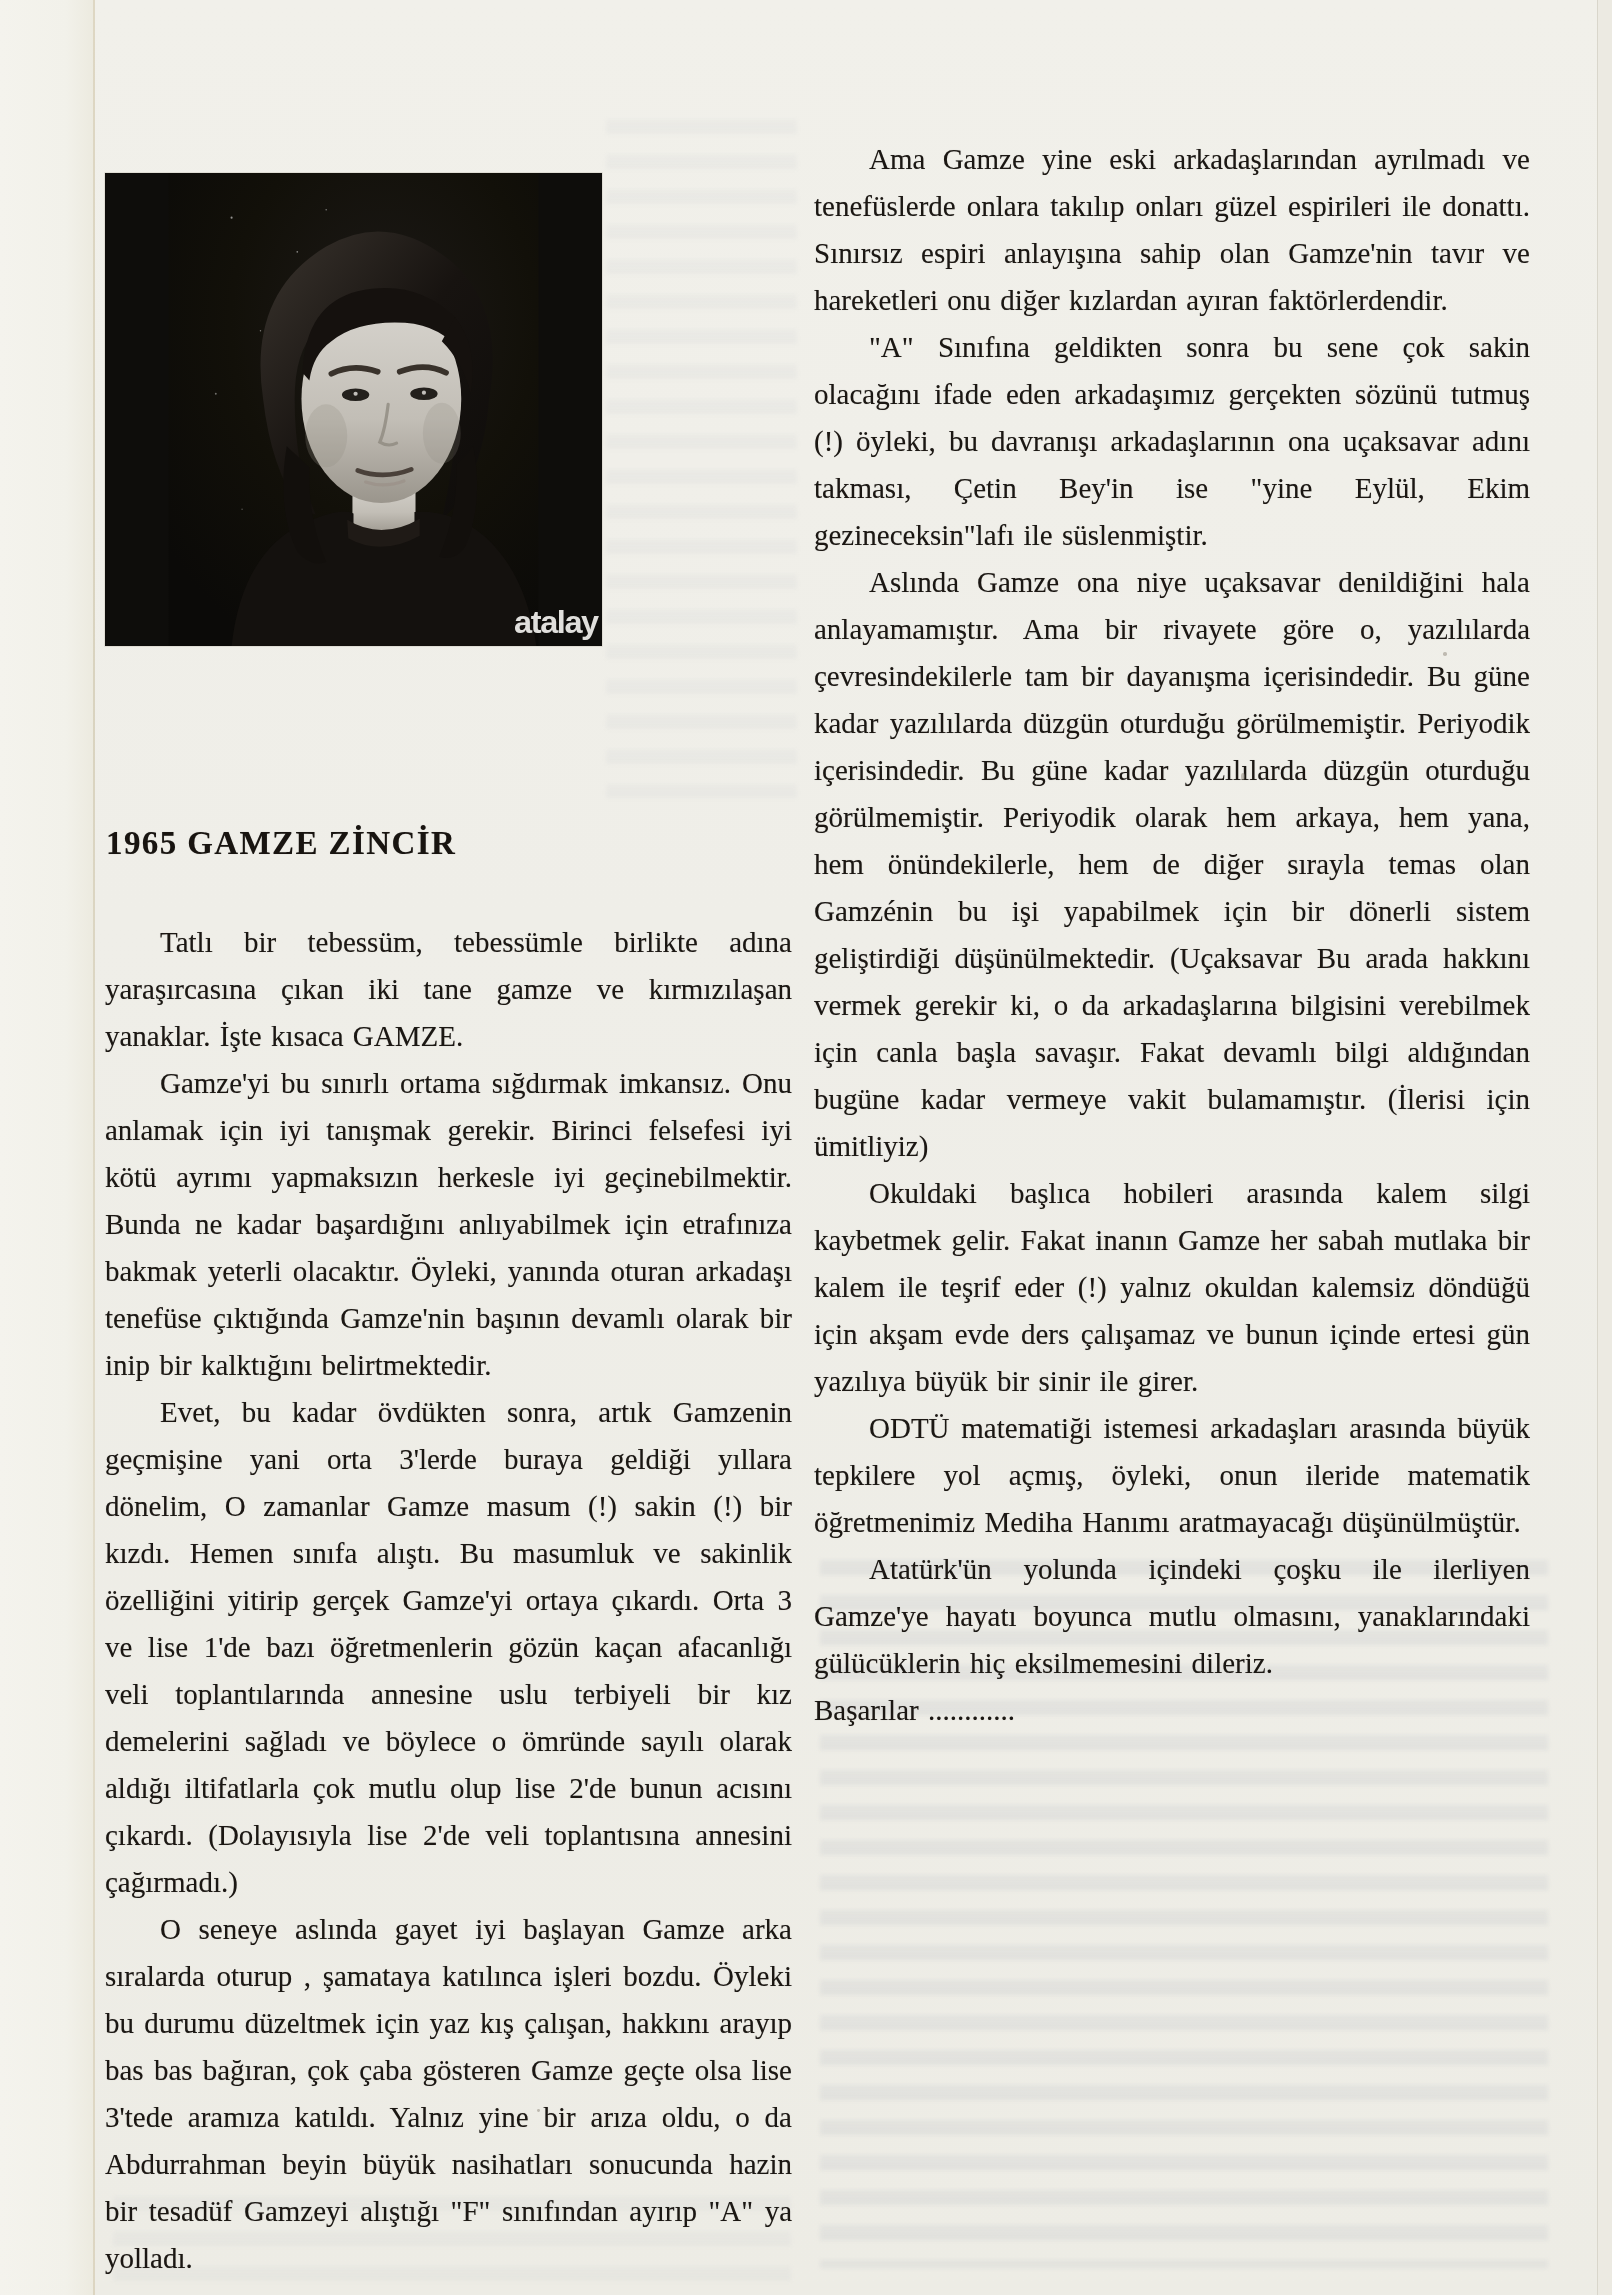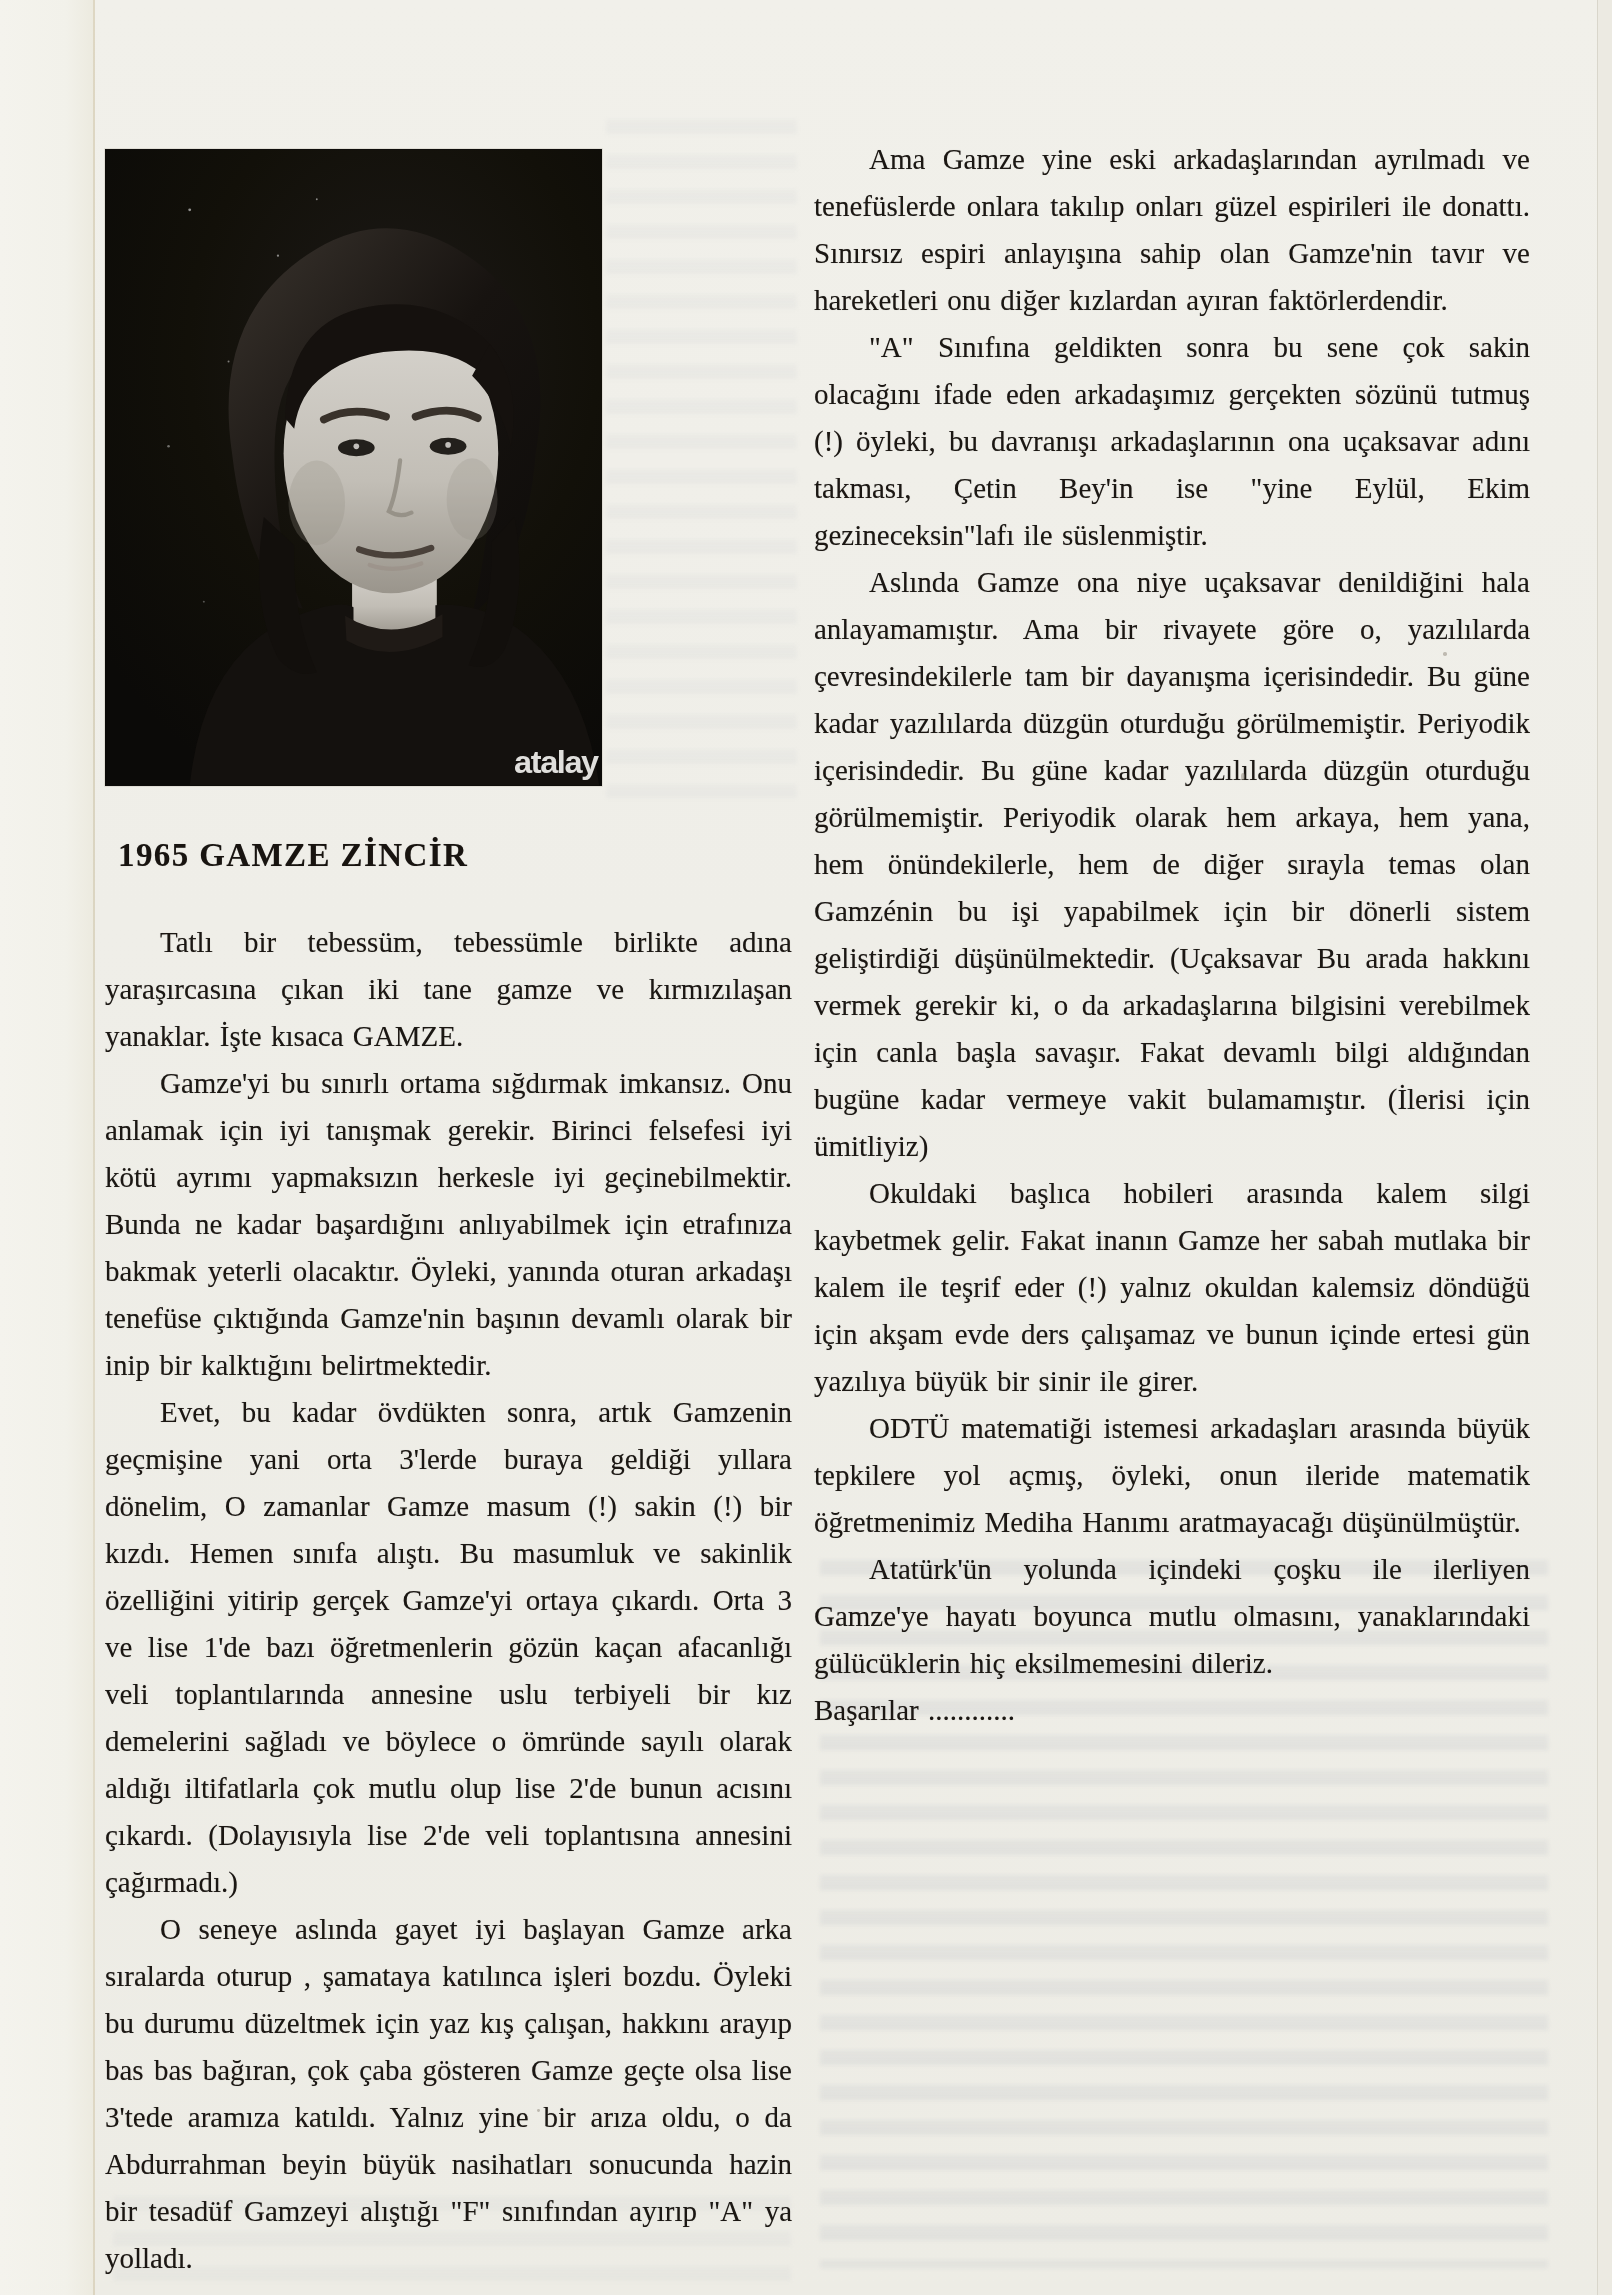--- a/index.html
+++ b/index.html
@@ -23,37 +23,37 @@
   .right-edge-line{
     position:absolute;left:1597px;top:0;width:1.4px;height:2295px;
     background:#d9d6cb;
   }
   .right-edge-strip{
     position:absolute;left:1598px;top:0;width:14px;height:2295px;
     background:#eceae2;
   }
   
   .photo{
-    position:absolute;left:105px;top:149px;width:497px;height:637px;
+    position:absolute;left:105px;top:173px;width:497px;height:473px;
     background:#0e0d0b;
     box-shadow:0 0 0 0.7px #d9d6cc;
   }
   .photo svg{display:block;width:100%;height:100%;}
   .watermark{
     position:absolute;right:4.2px;bottom:4.2px;
     font-family:"Liberation Sans","DejaVu Sans",sans-serif;
     font-weight:bold;font-size:32.5px;letter-spacing:-1.4px;
     color:#f2f1ee;opacity:.92;
     filter:blur(0.4px);
     transform:scaleY(.95);
   }
   
   .caption{
     position:absolute;left:106px;top:825px;width:692px;
-    margin:12px;font-size:33px;font-weight:bold;letter-spacing:1.4px;
+    margin:0;font-size:33px;font-weight:bold;letter-spacing:1.4px;
     color:#181410;
     text-shadow:0 0 0.7px rgba(24,20,16,.35);
   }
   
   .col{
     position:absolute;
     font-size:29px;line-height:47px;
     text-align:justify;
     text-shadow:0 0 0.7px rgba(27,23,19,.35);
     word-spacing:2.1px;

